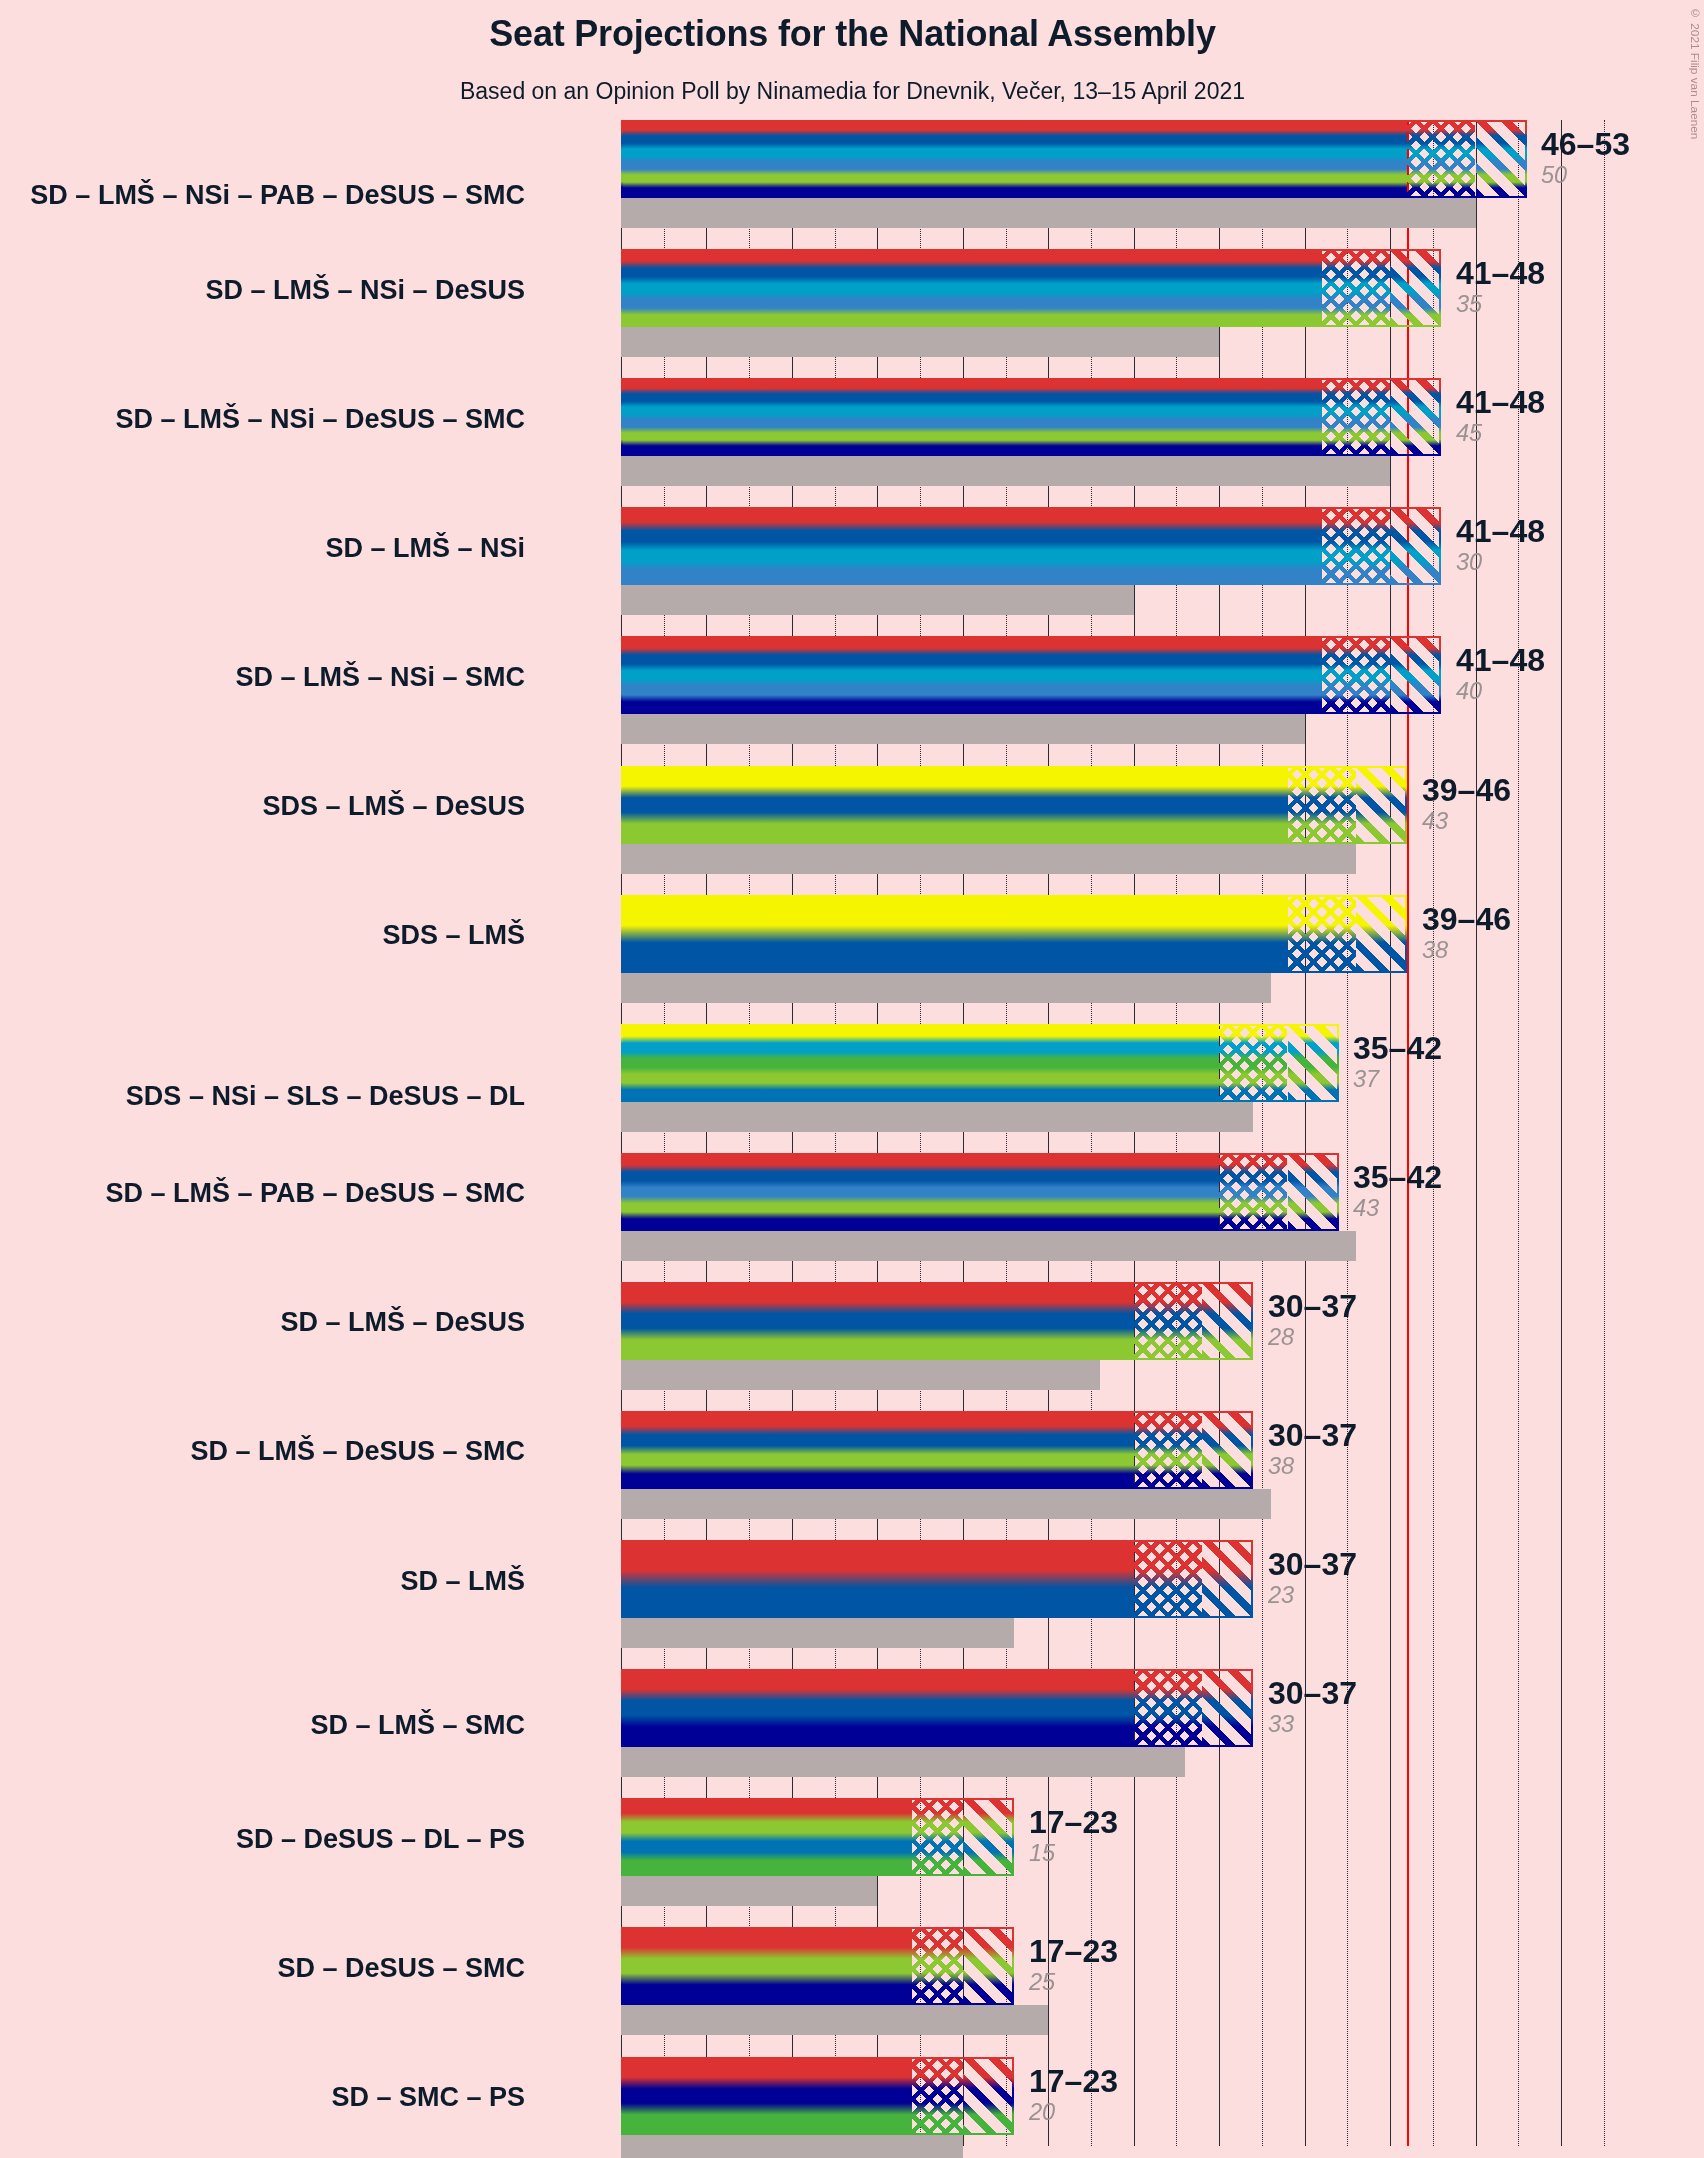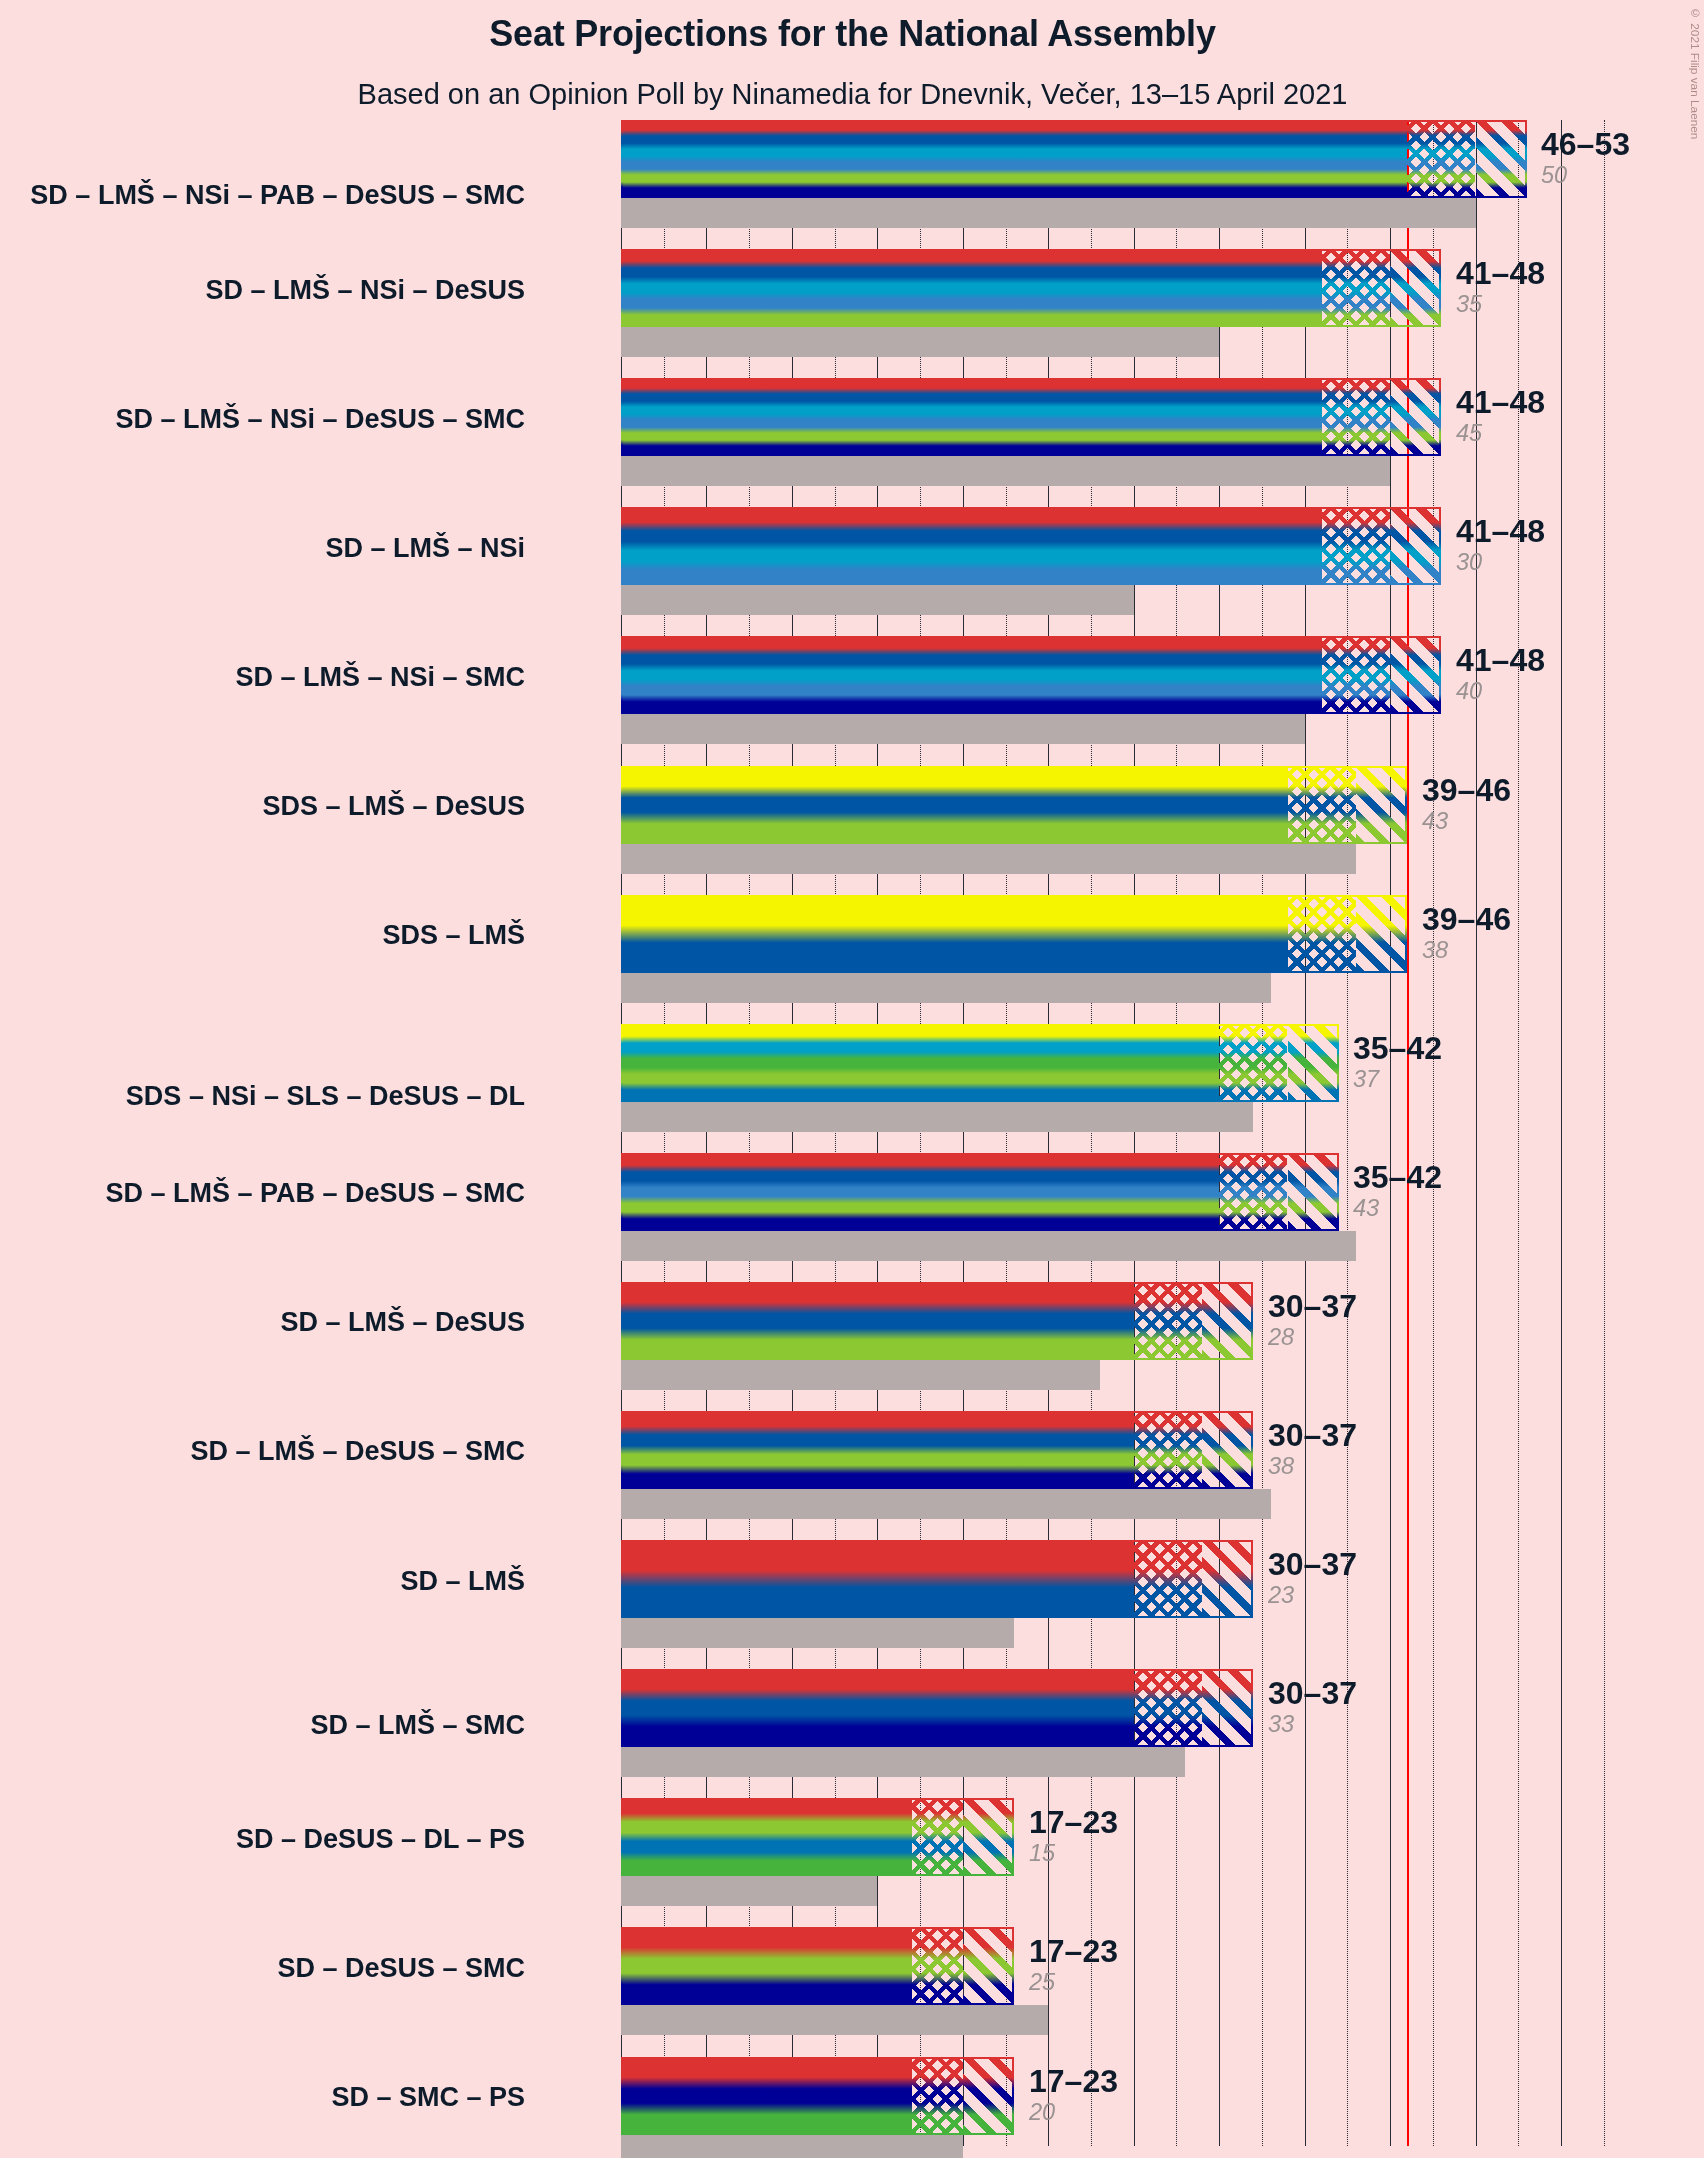--- a/index.html
+++ b/index.html
@@ -13,21 +13,21 @@
   }
   #chart-root{position:absolute;left:0;top:0;width:1705px;height:2158px;}
 
   
   .title{
     position:absolute;left:0;top:12.7px;width:1705px;text-align:center;
     font-size:36px;font-weight:bold;letter-spacing:-0.2px;color:#0D1B2A;
   }
   .subtitle{
     position:absolute;left:0;top:78px;width:1705px;text-align:center;
-    font-size:29px;font-weight:normal;color:#0D1B2A;
+    font-size:23px;font-weight:normal;color:#0D1B2A;
   }
   .copyright{
     position:absolute;right:2.7px;top:5.5px;
     font-size:11.8px;color:#B08A8A;
     writing-mode:vertical-rl;
     white-space:nowrap;
   }
 
   
   #plot{position:absolute;left:621px;top:120px;width:1000px;height:2026px;}

